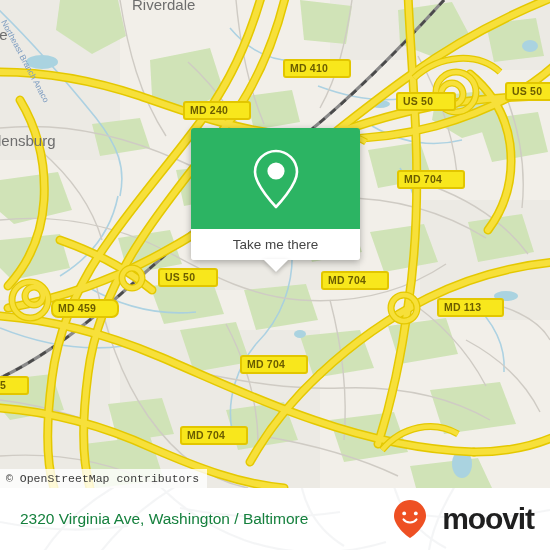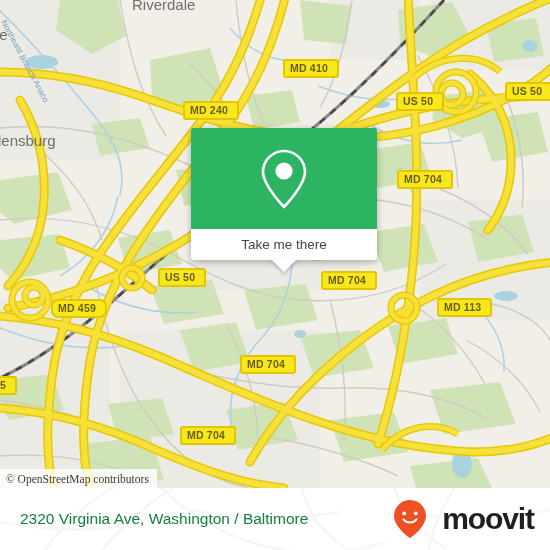--- a/index.html
+++ b/index.html
@@ -34,21 +34,21 @@
   
   .shield {
     position: absolute;
     background: #f8e71c;
     border: 2px solid #e2c600;
     border-radius: 3px;
     color: #6b5d00;
     font-weight: bold;
     font-size: 10.5px;
     letter-spacing: .2px;
-    padding: 1px 9px 2px 5px;
+    padding: 1px 21px 2px 5px;
     line-height: 12px;
     white-space: nowrap;
     font-family: "Liberation Sans", sans-serif;
     box-sizing: border-box;
   }
   .place-label {
     position: absolute;
     color: #6e6e6e;
     font-size: 15px;
     font-family: "Liberation Sans", sans-serif;
@@ -60,21 +60,21 @@
     font-size: 8.5px;
     font-family: "Liberation Sans", sans-serif;
     white-space: nowrap;
   }
 
   
   .popup {
     position: absolute;
     left: 191px;
     top: 128px;
-    width: 186px;
+    width: 169px;
     box-shadow: 0 2px 7px rgba(0,0,0,.30);
     border-radius: 3px;
   }
   .popup-head {
     height: 101px;
     background: #2cb463;
     border-radius: 3px 3px 0 0;
     display: flex;
     align-items: center;
     justify-content: center;
@@ -107,21 +107,21 @@
     position: absolute;
     left: 0;
     top: 469px;
     height: 19px;
     padding: 0 8px 0 6px;
     display: flex;
     align-items: center;
     background: rgba(255,255,255,.80);
     color: #3c3c3c;
     font-size: 11.5px;
-    font-family: Liberation Serif, serif;
+    font-family: Liberation Mono, monospace;
     white-space: nowrap;
   }
 
   
   .bottom {
     position: absolute;
     left: 0; top: 488px;
     width: 550px; height: 62px;
     background: #ffffff;
     overflow: hidden;

